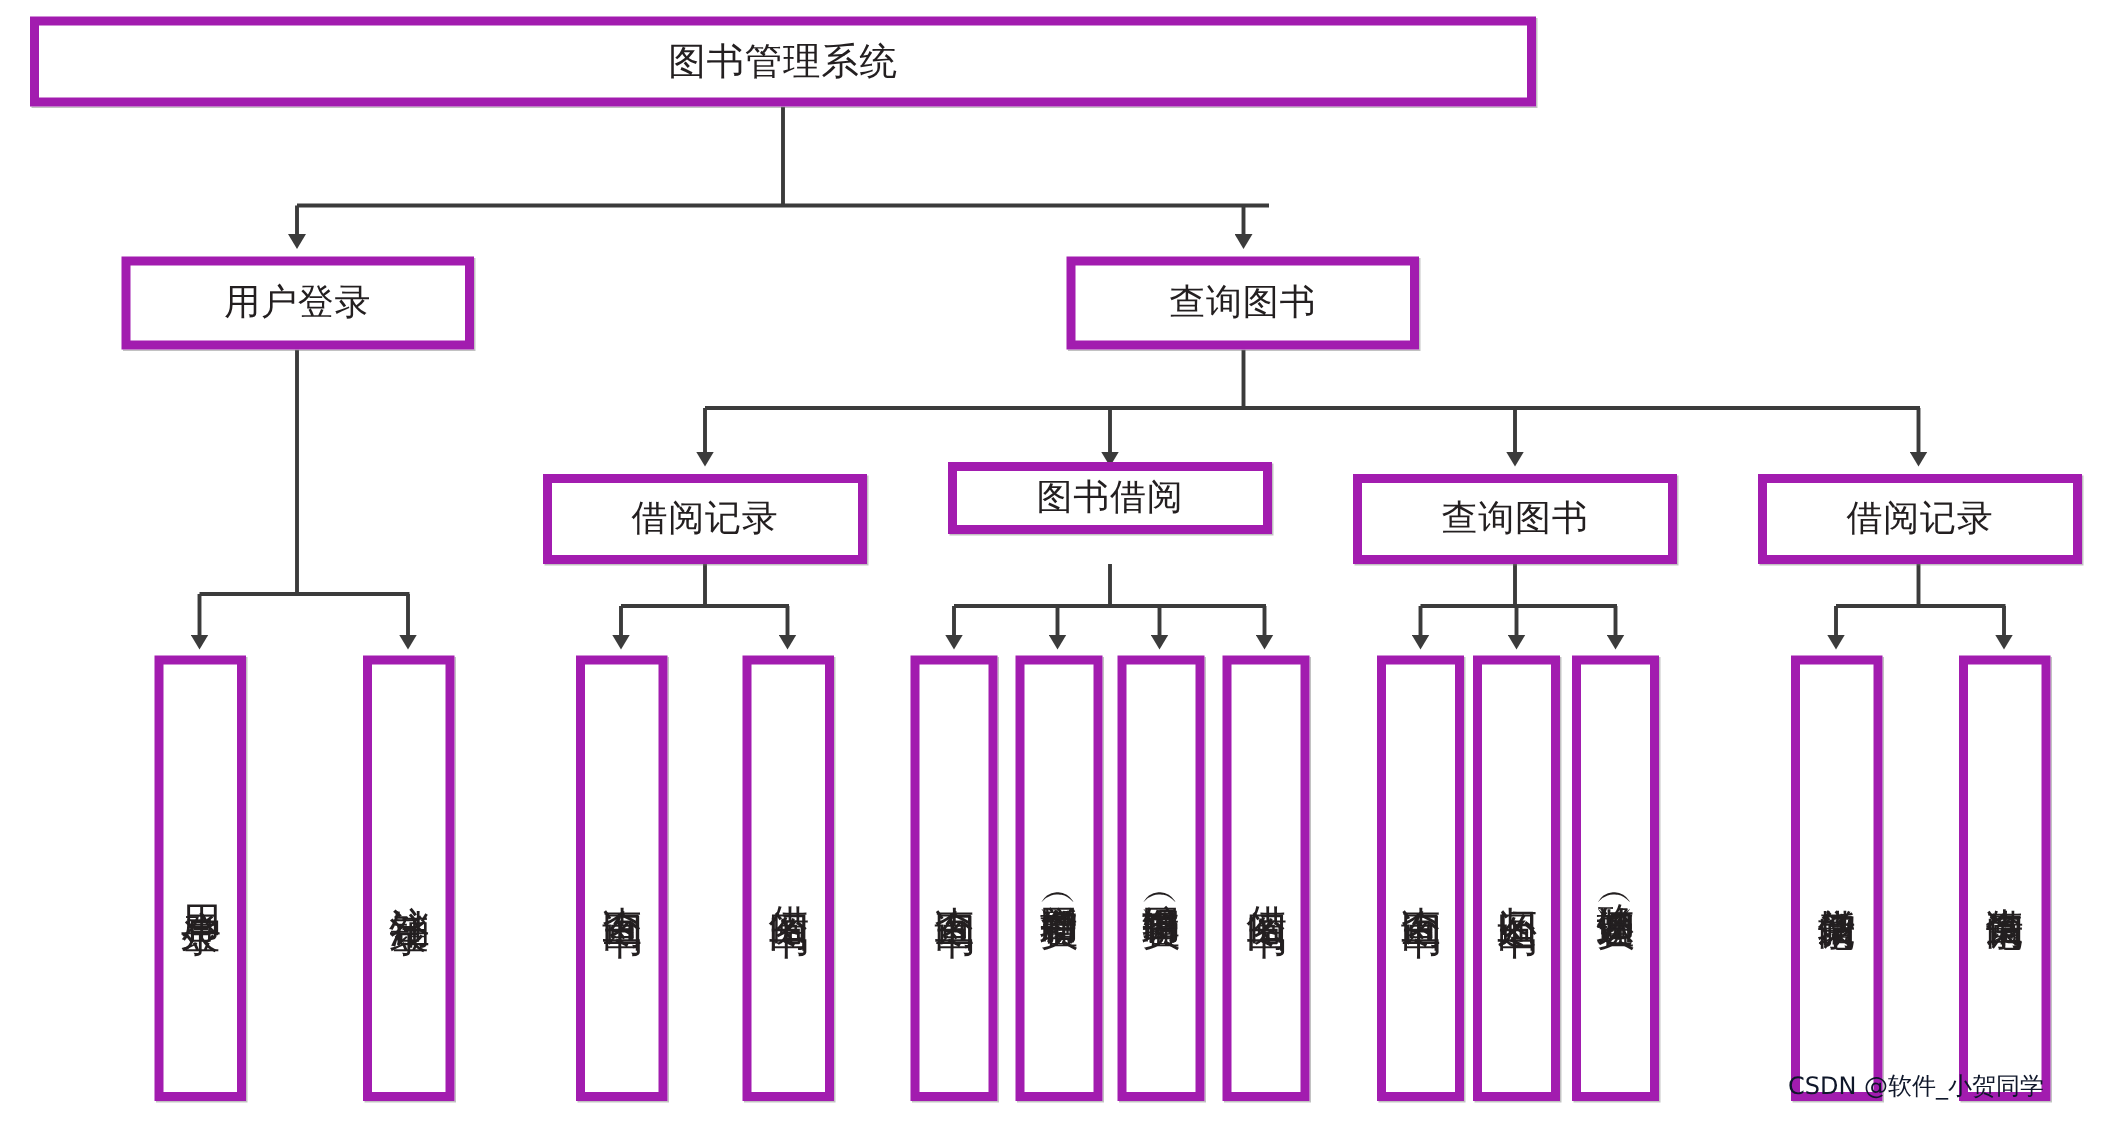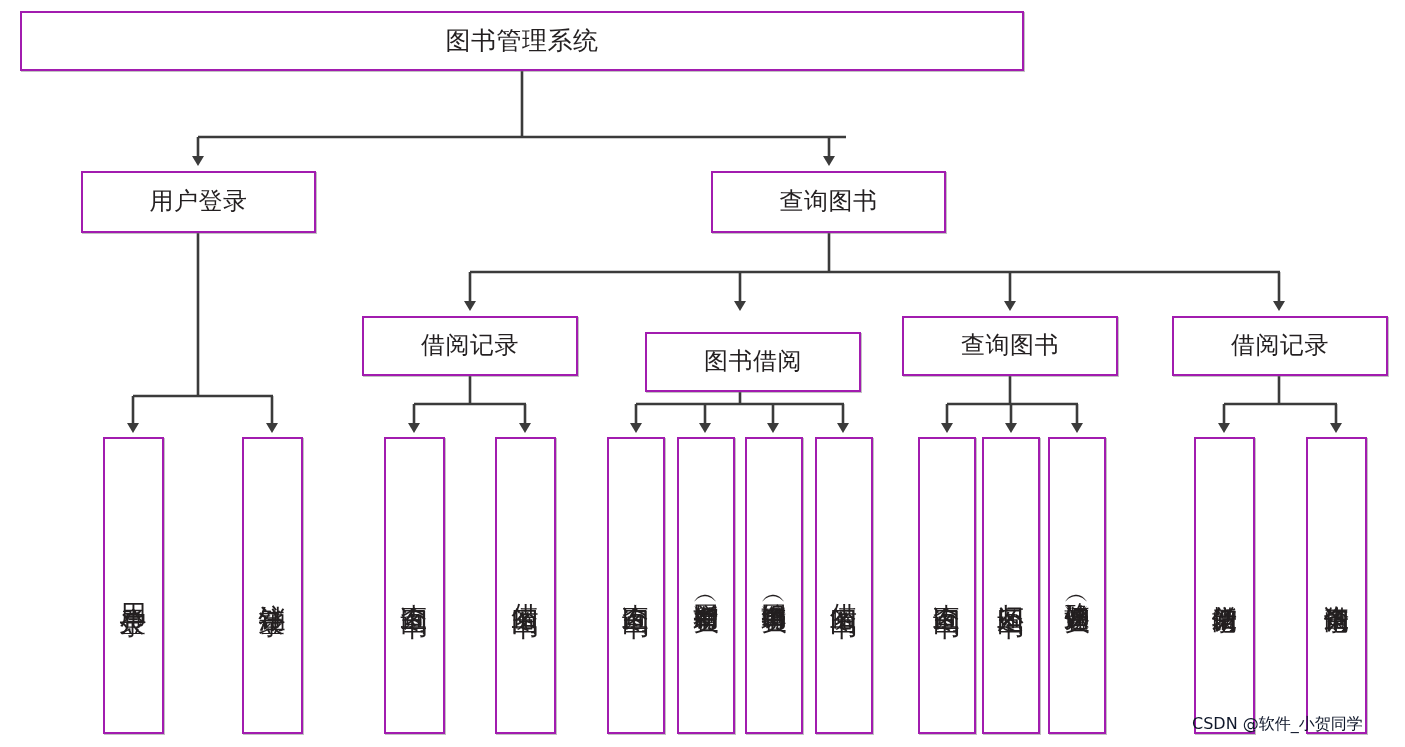--- a/index.html
+++ b/index.html
@@ -20,21 +20,21 @@
     position: absolute;
     left: 0;
     top: 0;
     width: 1405px;
     height: 747px;
     pointer-events: none;
   }
   .node {
     position: absolute;
     box-sizing: border-box;
-    border: 2px solid #a21caf;
+    border: 6px solid #a21caf;
     background: #ffffff;
     color: #231f20;
     display: flex;
     align-items: center;
     justify-content: center;
     text-align: center;
     box-shadow: 1px 1px 0 rgba(120,120,120,0.45);
   }
   .node-label {
     display: block;
@@ -141,21 +141,21 @@
   <div class="node h" style="left:81px; top:171px; width:235px; height:62px;">
     <span class="node-label">用户登录</span>
   </div>
   <div class="node h" style="left:711px; top:171px; width:235px; height:62px;">
     <span class="node-label">查询图书</span>
   </div>
 
   <div class="node h" style="left:362px; top:316px; width:216px; height:60px;">
     <span class="node-label">借阅记录</span>
   </div>
-  <div class="node h" style="left:632px; top:332px; width:216px; height:60px;margin-left:13px;">
+  <div class="node h" style="left:632px; top:308px; width:216px; height:48px;">
     <span class="node-label">图书借阅</span>
   </div>
   <div class="node h" style="left:902px; top:316px; width:216px; height:60px;">
     <span class="node-label">查询图书</span>
   </div>
   <div class="node h" style="left:1172px; top:316px; width:216px; height:60px;">
     <span class="node-label">借阅记录</span>
   </div>
 
   <div class="node v" style="left:103px; top:437px; width:61px; height:297px;">

